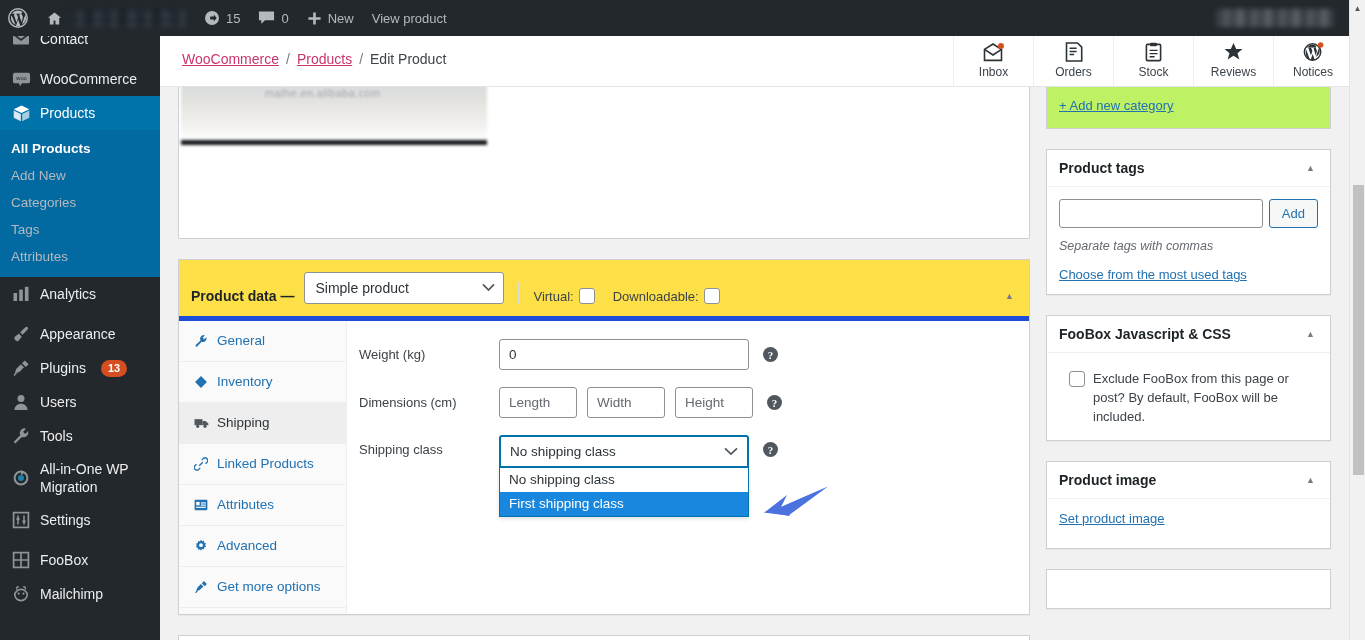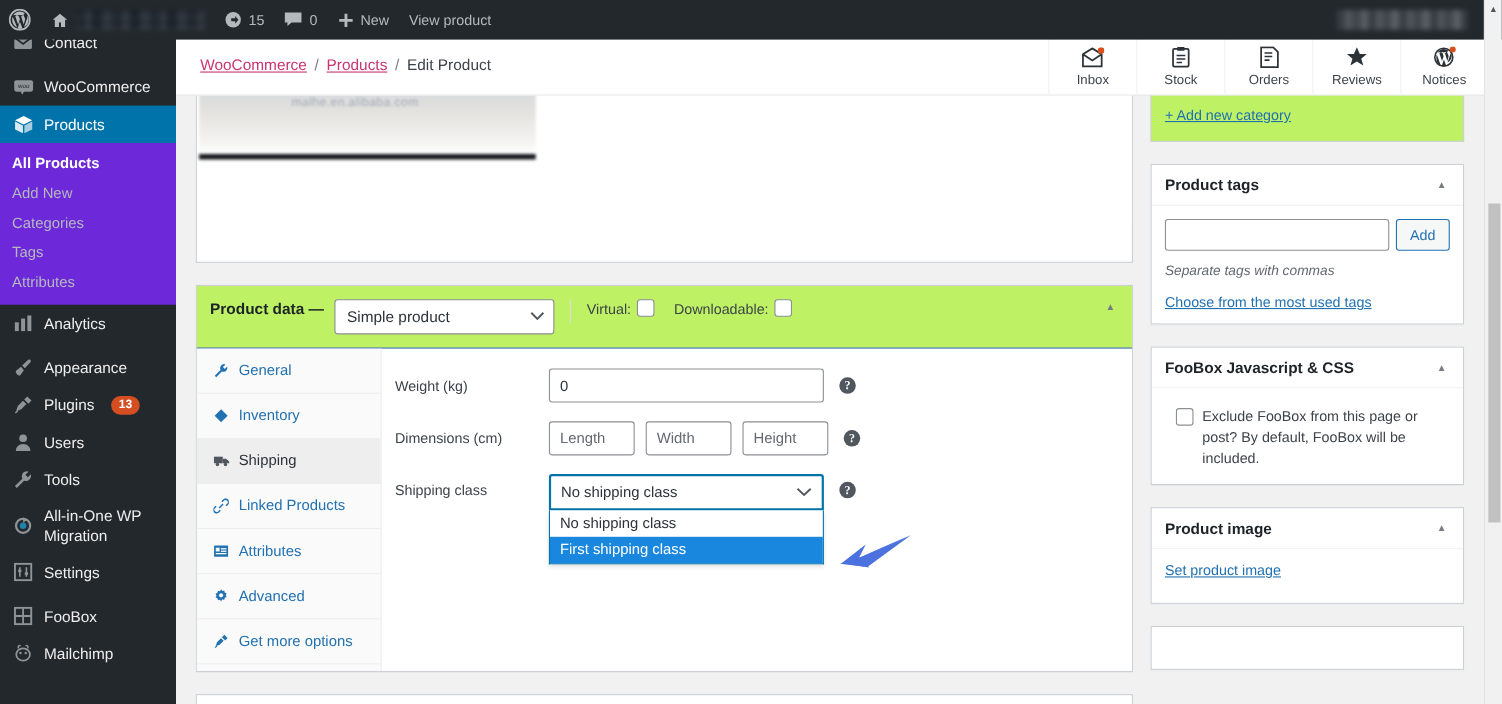--- a/index.html
+++ b/index.html
@@ -62,21 +62,21 @@
   .menu-top.current {
     background: #0073aa; color: #fff; font-weight: 400;
   }
   .menu-top.current .mi { opacity: 1; }
   .menu-top.current::after {
     content: ""; position: absolute; right: -8px; top: 50%;
     margin-top: -8px; border: 8px solid transparent;
     border-right-color: #f1f1f1;
   }
   .menu-sub {
-    background: #6d28d9; padding: 5px 0 7px 0;
+    background: #0369a1; padding: 5px 0 7px 0;
   }
   .menu-sub a {
     display: block; padding: 6px 0 6px 11px;
     color: #b4b9be; font-size: 13.5px; text-decoration: none; cursor: pointer;
   }
   .menu-sub a.cur { color: #fff; font-weight: bold; }
   .menu-sep { height: 6px; }
   .badge {
     display: inline-block; background: #d54e21; color: #fff;
     border-radius: 10px; font-size: 11px; font-weight: bold;
@@ -165,24 +165,24 @@
     height: 30px; border-top: 1px solid #ddd;
     background: #f5f5f5;
     display: flex; align-items: center;
     padding: 0 13px; font-size: 12px; color: #555;
   }
   .editor-statusbar .right { margin-left: auto; }
 
   
   #product-data-box { margin-top: 20px; }
   #product-data-header {
-    display: flex; align-items: flex-start;
+    display: flex; align-items: flex-end;
     padding: 12px 12px 12px 12px;
-    border-bottom: 1px solid #1d4ed8;
-    background: #bef264;
+    border-bottom: 5px solid #1d4ed8;
+    background: #fde047;
   }
   #product-data-header .lbl { font-size: 14px; font-weight: bold; color: #1d2327; margin-right: 10px; }
   select.wcselect {
     height: 32px; min-width: 200px;
     border: 1px solid #8c8f94; border-radius: 3px;
     background: #fff; font-size: 14px; color: #2c3338;
     padding: 0 28px 0 10px;
     -webkit-appearance: none; appearance: none;
     cursor: pointer;
     font-family: "Liberation Sans", sans-serif;
@@ -520,36 +520,36 @@
           <svg width="21" height="19" viewBox="0 0 21 19">
               <path d="M1.5 6.4 10 1l8.5 5.4v11H1.5z" fill="none" stroke="#2c3338" stroke-width="1.6"></path>
               <path d="M1.5 6.4 10 12l8.5-5.6" fill="none" stroke="#2c3338" stroke-width="1.6"></path>
               <circle cx="18" cy="3" r="3" fill="#d94f1e"></circle>
             </svg>
         </span>
         <span>Inbox</span>
       </div>
       <div class="wc-panel-btn">
         <span class="wc-ico">
+          <svg width="18" height="20" viewBox="0 0 18 20">
+              <path d="M1.5 1h11l4.2 4.2V19h-15.2z" fill="none" stroke="#2c3338" stroke-width="1.6"></path>
+              <path d="M4.6 6.2h7M4.6 9.4h7M4.6 12.6h4.5" stroke="#2c3338" stroke-width="1.5"></path>
+            </svg>
+        </span>
+        <span>Orders</span>
+      </div>
+      <div class="wc-panel-btn">
+        <span class="wc-ico">
           <svg width="17" height="20" viewBox="0 0 17 20">
               <rect x="1.4" y="2.4" width="14.2" height="16.2" rx="1.2" fill="none" stroke="#2c3338" stroke-width="1.6"></rect>
               <rect x="5" y="0.8" width="7" height="3.4" rx="1" fill="#2c3338"></rect>
               <path d="M4.6 8.4h8M4.6 11.6h8M4.6 14.8h5" stroke="#2c3338" stroke-width="1.4"></path>
             </svg>
         </span>
         <span>Stock</span>
-      </div>
-      <div class="wc-panel-btn">
-        <span class="wc-ico">
-          <svg width="18" height="20" viewBox="0 0 18 20">
-              <path d="M1.5 1h11l4.2 4.2V19h-15.2z" fill="none" stroke="#2c3338" stroke-width="1.6"></path>
-              <path d="M4.6 6.2h7M4.6 9.4h7M4.6 12.6h4.5" stroke="#2c3338" stroke-width="1.5"></path>
-            </svg>
-        </span>
-        <span>Orders</span>
       </div>
       <div class="wc-panel-btn">
         <span class="wc-ico">
           <svg width="21" height="20" viewBox="0 0 21 20">
               <path d="M10.5 1 13.2 7h6.3l-5 4.3 1.9 6.3-5.9-3.8-5.9 3.8 1.9-6.3-5-4.3h6.3z" fill="#2c3338"></path>
             </svg>
         </span>
         <span>Reviews</span>
       </div>
       <div class="wc-panel-btn">

